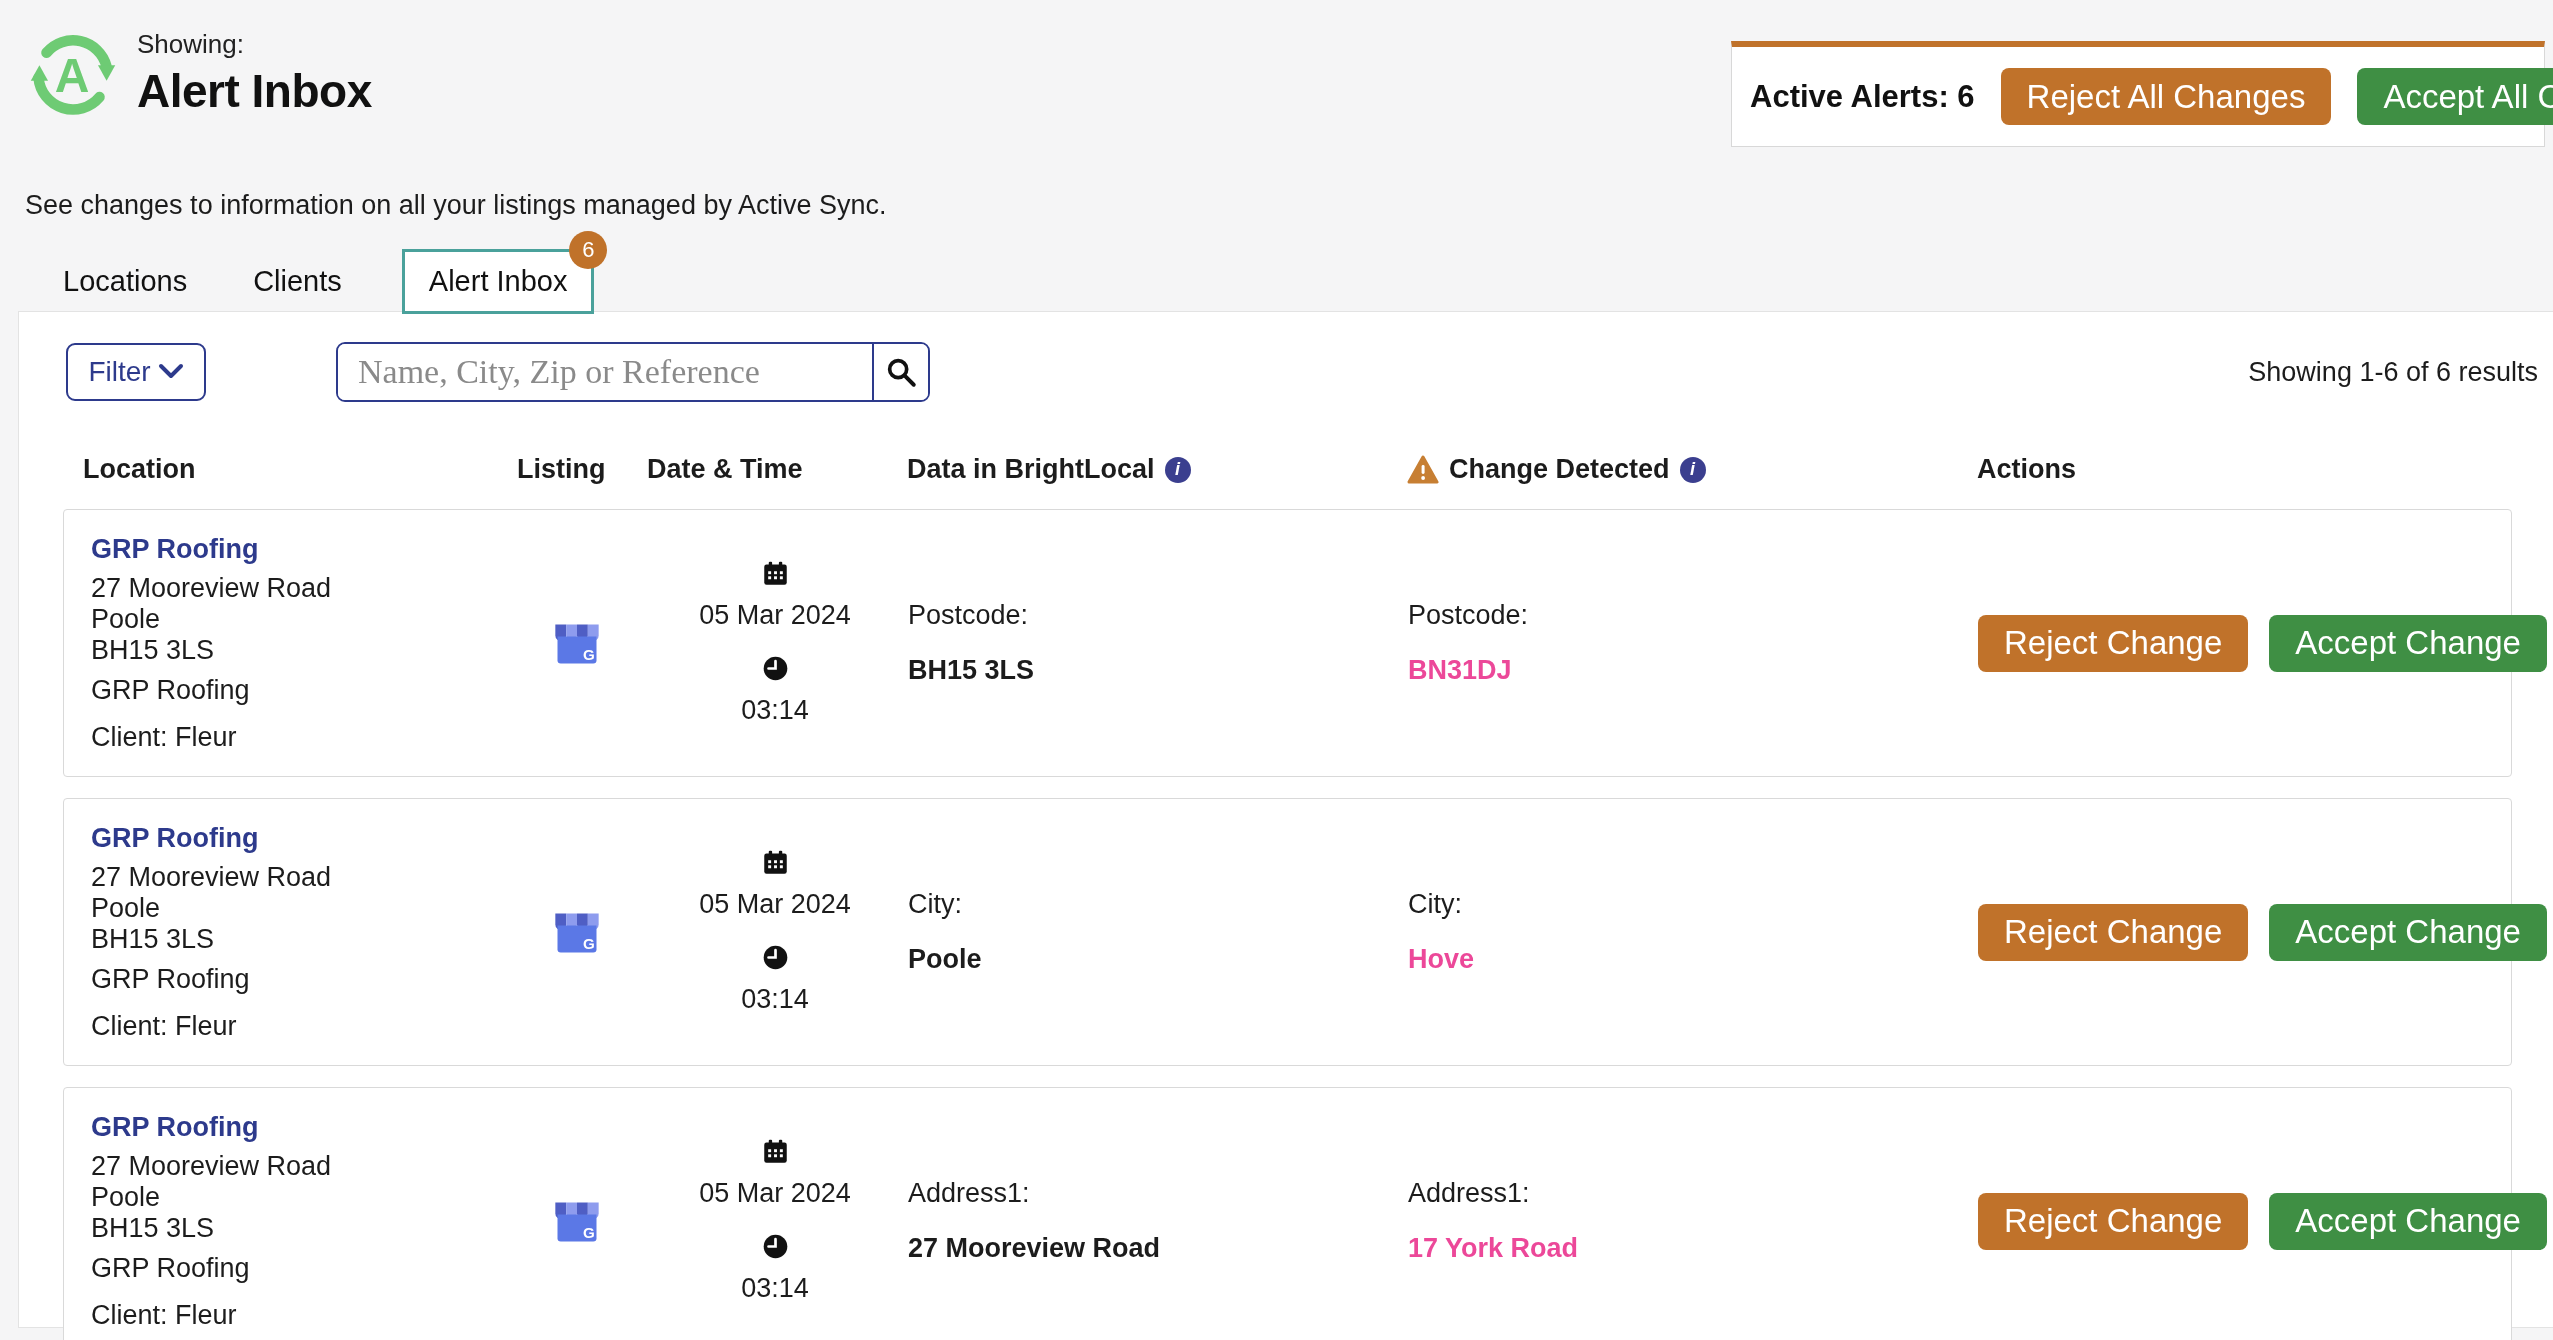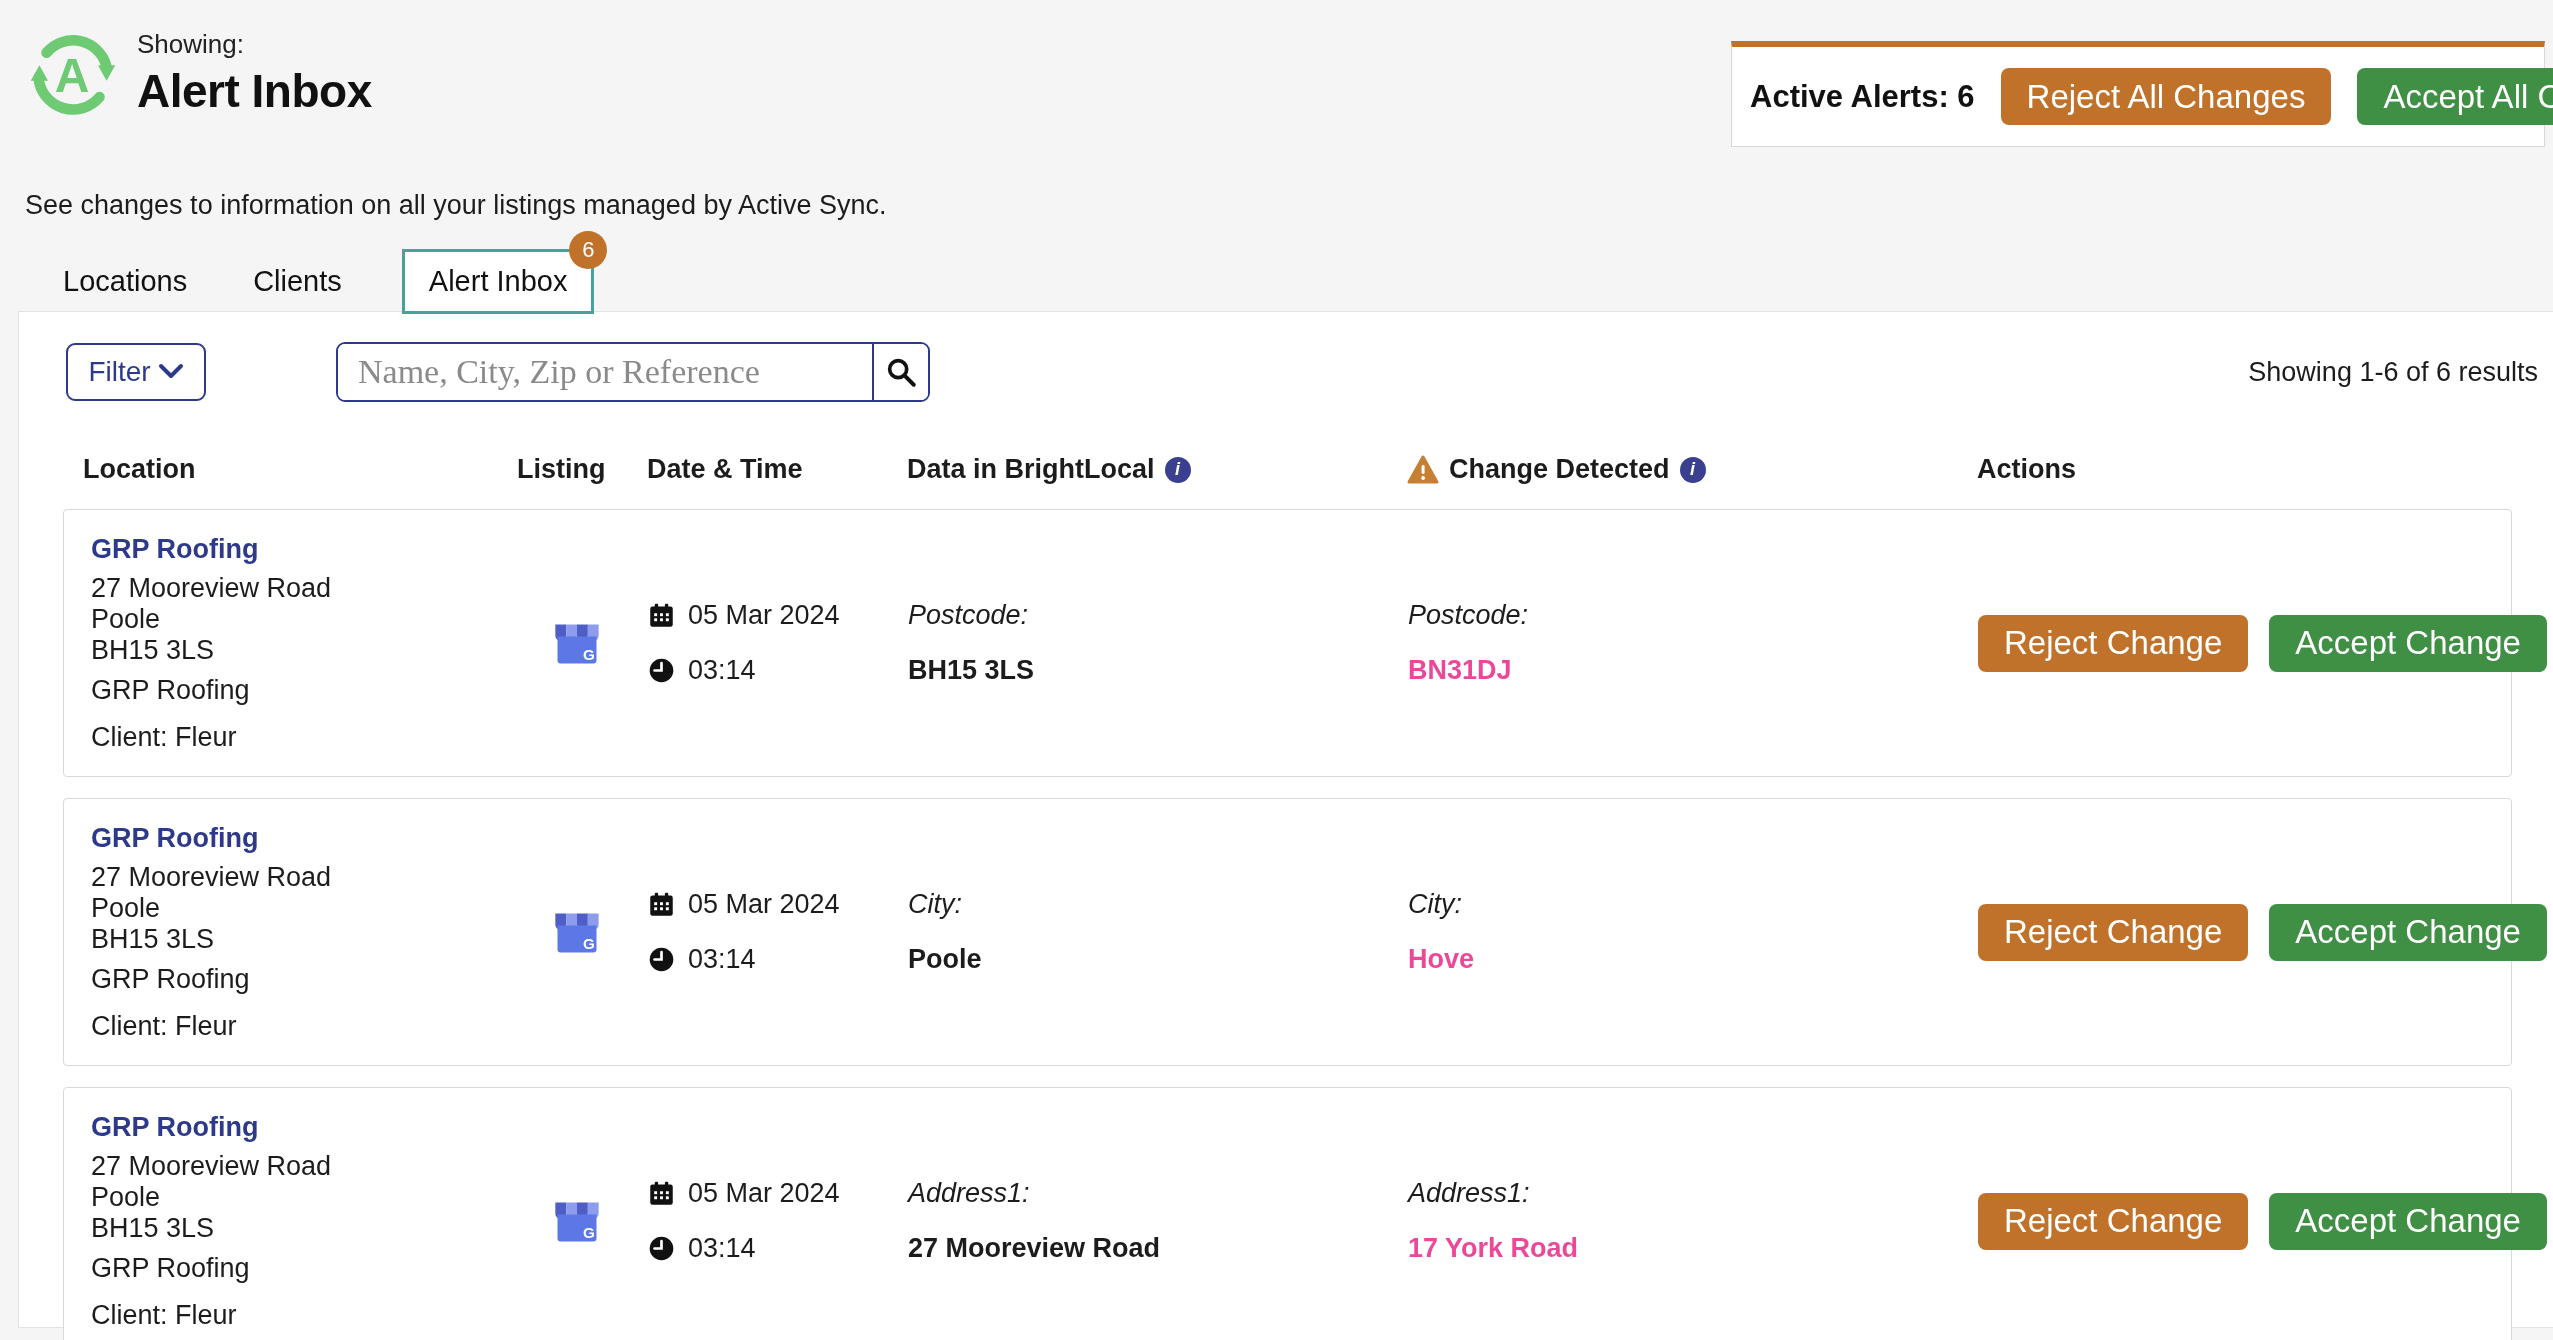--- a/index.html
+++ b/index.html
@@ -106,22 +106,22 @@
     height:268px; margin-bottom:21px;
   }
   .cell { padding-left:6px; font-size:27px; }
   .cell.loc { padding-left:27px; line-height:31px; }
   .loc-name { display:inline-block; color:#2d3a8c; font-weight:bold; text-decoration:none; margin-bottom:8px; cursor:pointer; }
   .loc-line { color:#1c1c1c; }
   .loc-biz { margin-top:9px; }
   .loc-client { margin-top:16px; }
   .cell.listing { display:flex; justify-content:center; padding-left:0; }
   .cell.datetime { display:flex; flex-direction:column; gap:24px; }
-  .dt-line { display:flex; align-items:center; gap:13px; }
-  .field-label { margin-bottom:24px;font-style:italic; }
+  .dt-line { display:flex; align-items:center; gap:13px;flex-direction:column; }
+  .field-label { margin-bottom:24px; }
   .field-value { font-weight:bold; }
   .field-value.changed { color:#ec4899; }
   .cell.actions { display:flex; align-items:center; gap:21px; padding-left:76px; }
   .ext-btn {
     width:62px; height:58px; background:#fff;
     border:2px solid #2d3a8c; border-radius:8px;
     display:flex; align-items:center; justify-content:center; cursor:pointer;
   }
   .ext-btn.highlighted { outline:6px solid #e8382a; outline-offset:-4px; }
 </style>

